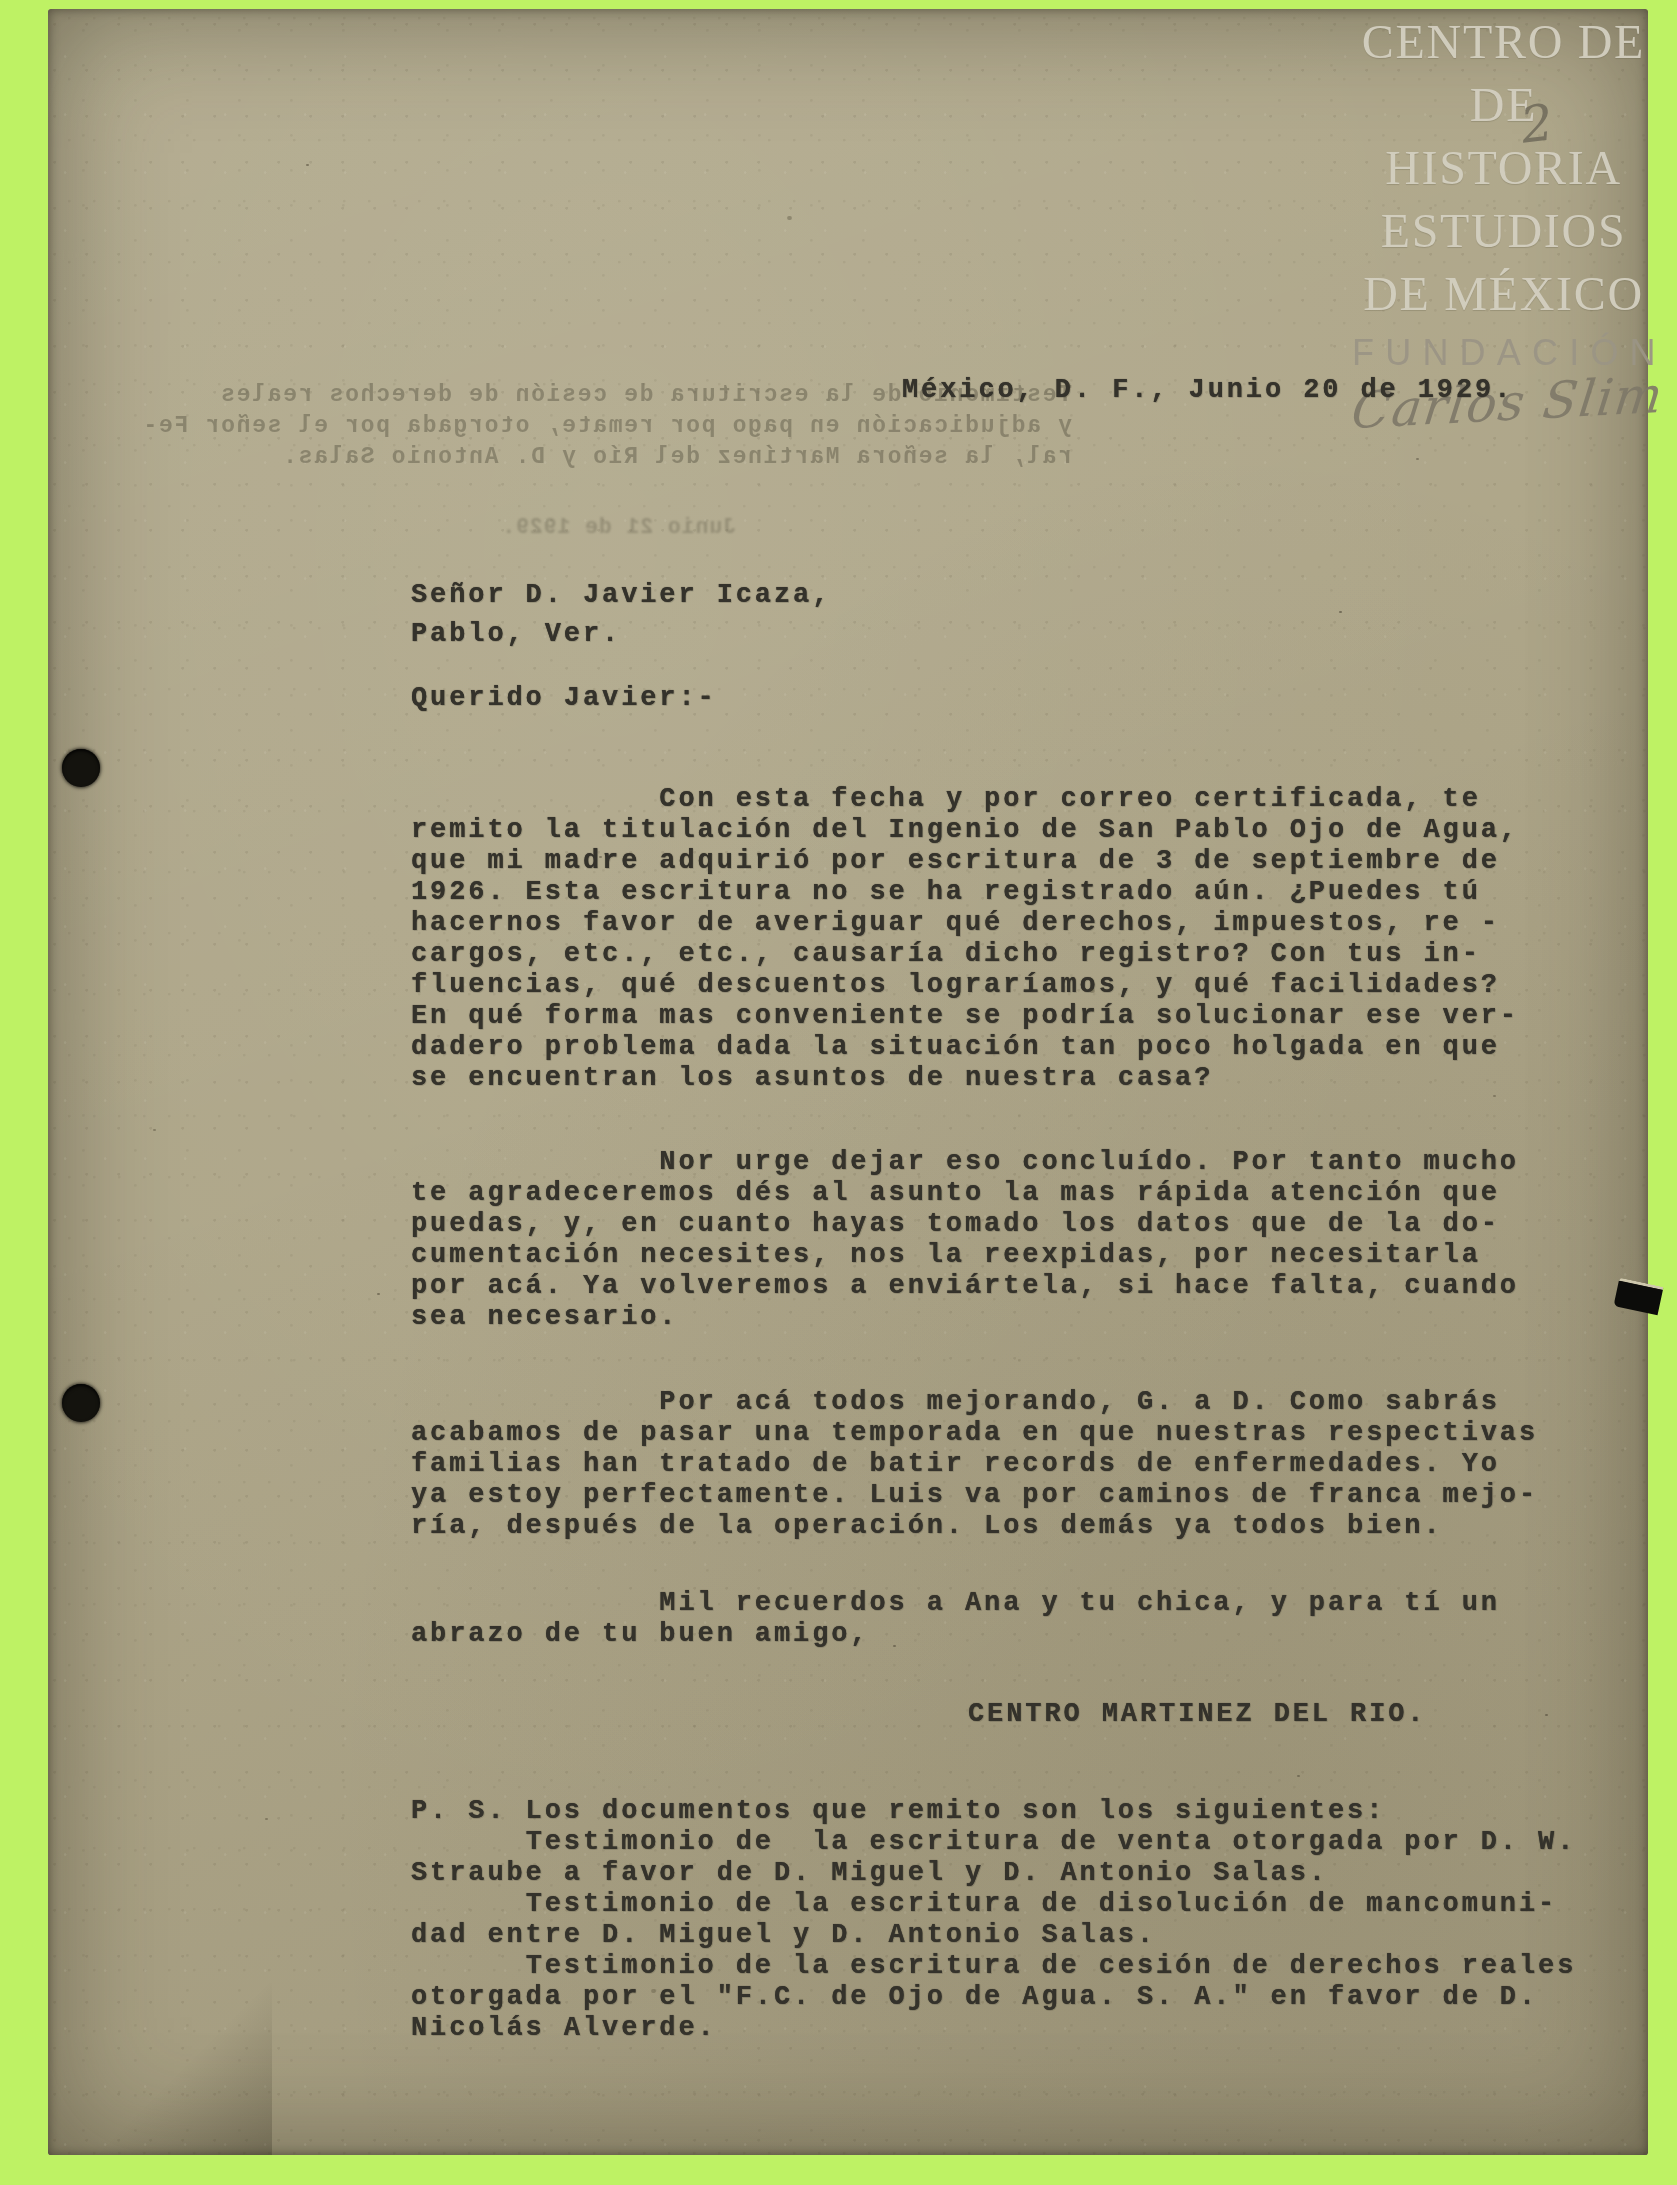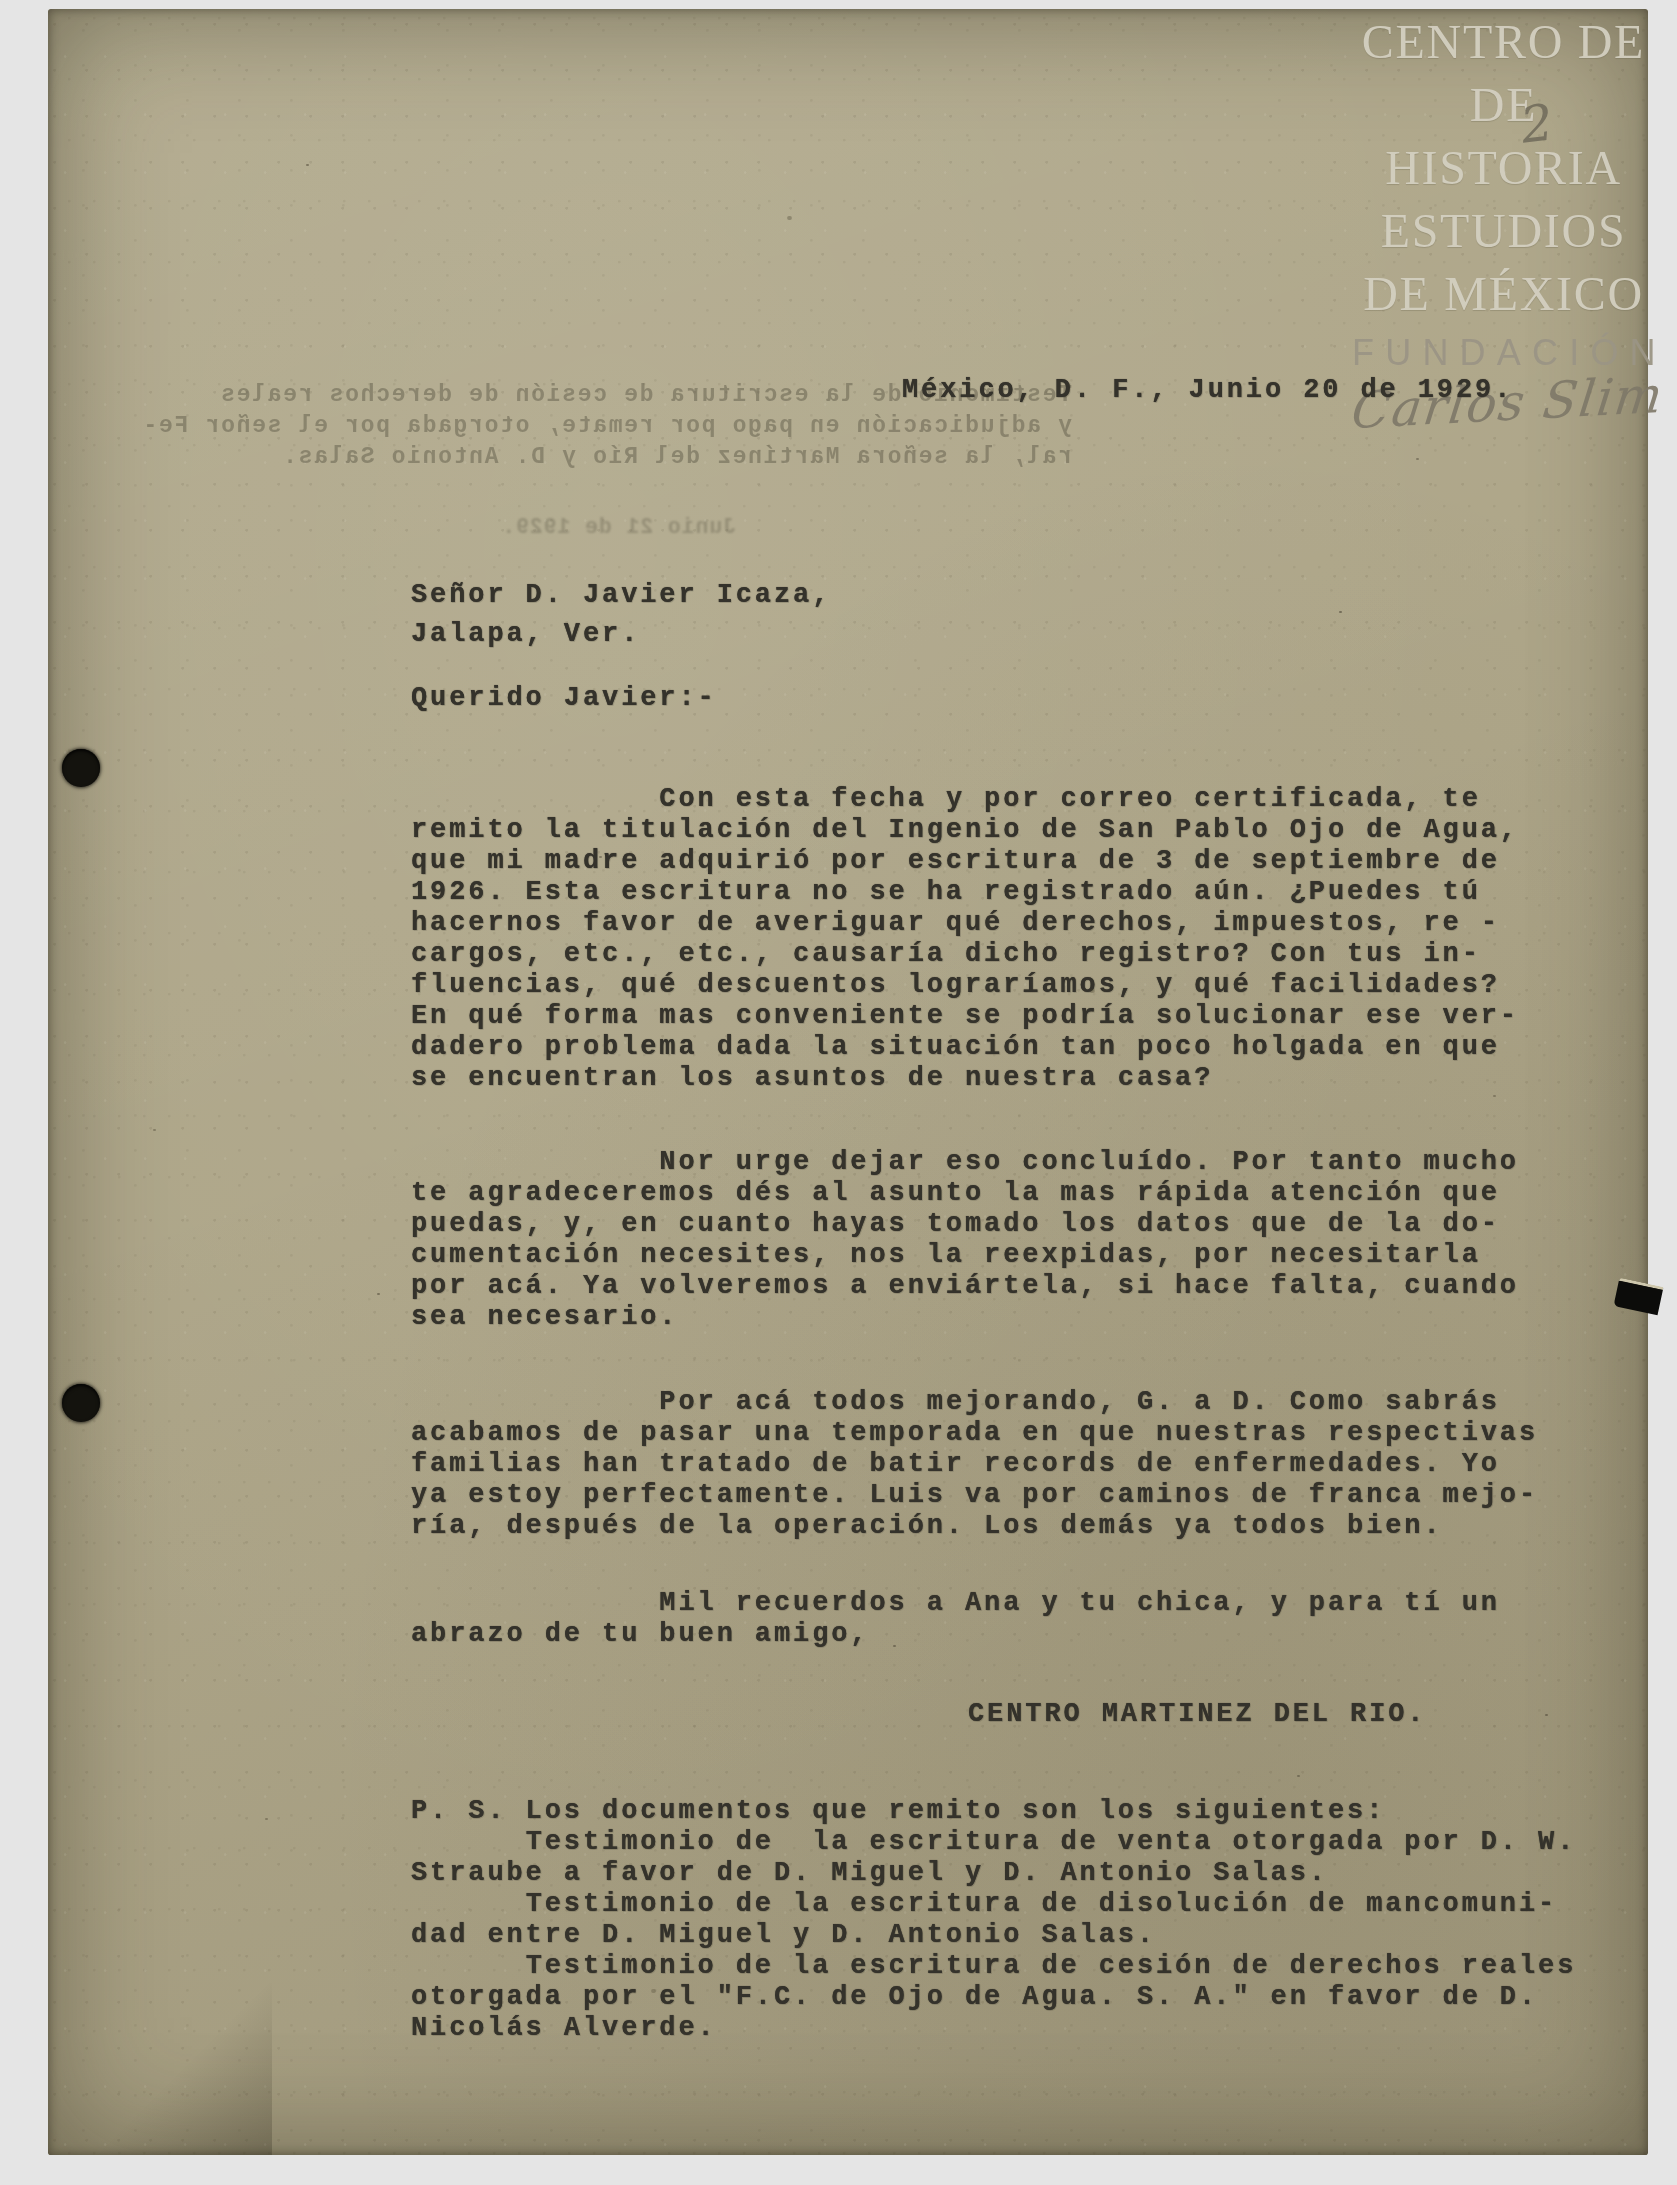--- a/index.html
+++ b/index.html
@@ -1,18 +1,18 @@
 <!DOCTYPE html>
 <html style="font-size:13.8px"><head>
 <meta charset="utf-8">
 <style>
   html, body { margin:0; padding:0; background:#0c0c0a; }
   .scan {
     position:relative; width:1678px; height:2185px;
-    background:#e5e5e5; overflow:hidden;
+    background:#bef264; overflow:hidden;
     font-family:"Liberation Sans", sans-serif;
   }
   .paper {
     position:absolute; left:48px; top:8.6px; width:1600px; height:2146px;
     background-color:#aea689;
     background-image:
       linear-gradient(160deg, rgba(255,255,240,0.07) 0%, rgba(0,0,0,0) 45%, rgba(40,32,12,0.10) 100%),
       radial-gradient(ellipse at 35% 25%, rgba(255,255,245,0.06), rgba(0,0,0,0) 60%),
       radial-gradient(ellipse at 75% 85%, rgba(40,32,10,0.08), rgba(0,0,0,0) 55%);
     box-shadow: inset 0 0 120px rgba(45,40,22,0.45), inset 0 0 10.3px rgba(20,18,10,0.5);
@@ -151,21 +151,21 @@
     <div class="page-number">2</div>
     <div class="slim-signature">Carlos Slim</div>
 
     <div class="bleed">Testimonio de la escritura de cesión de derechos reales
 y adjudicación en pago por remate, otorgada por el señor Fe-
 ral, la señora Martínez del Río y D. Antonio Salas.</div>
     <div class="bleed-date">Junio 21 de 1929.</div>
 
     <div class="tw dateline">México, D. F., Junio 20 de 1929.</div>
     <div class="tw tw-wide recipient">Señor D. Javier Icaza,
-Jalapa, Ver.</div>
+Pablo, Ver.</div>
     <div class="tw salutation">Querido Javier:-</div>
 
     <div class="tw para-1">             Con esta fecha y por correo certificada, te
 remito la titulación del Ingenio de San Pablo Ojo de Agua,
 que mi madre adquirió por escritura de 3 de septiembre de
 1926. Esta escritura no se ha registrado aún. ¿Puedes tú
 hacernos favor de averiguar qué derechos, impuestos, re -
 cargos, etc., etc., causaría dicho registro? Con tus in-
 fluencias, qué descuentos lograríamos, y qué facilidades?
 En qué forma mas conveniente se podría solucionar ese ver-

